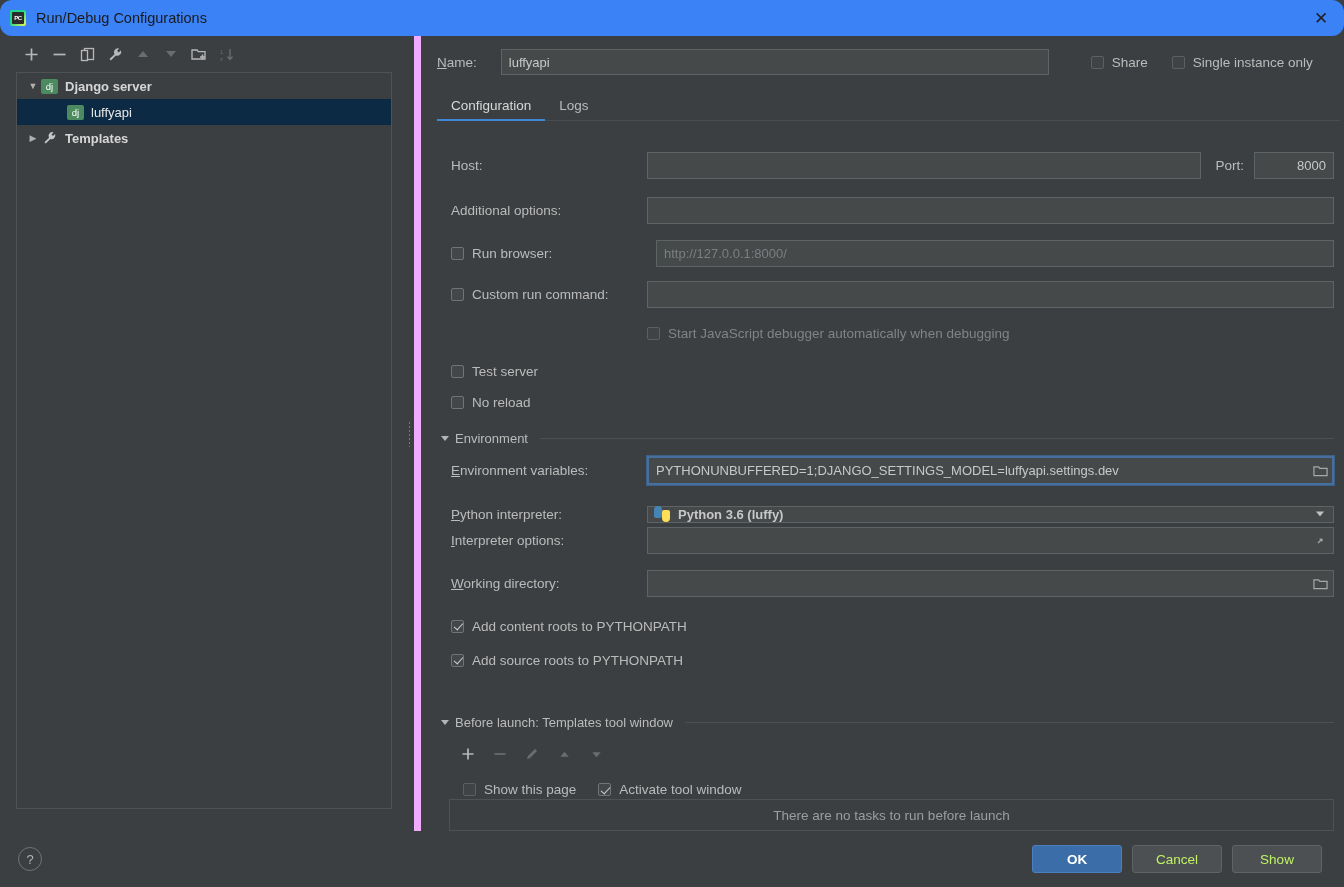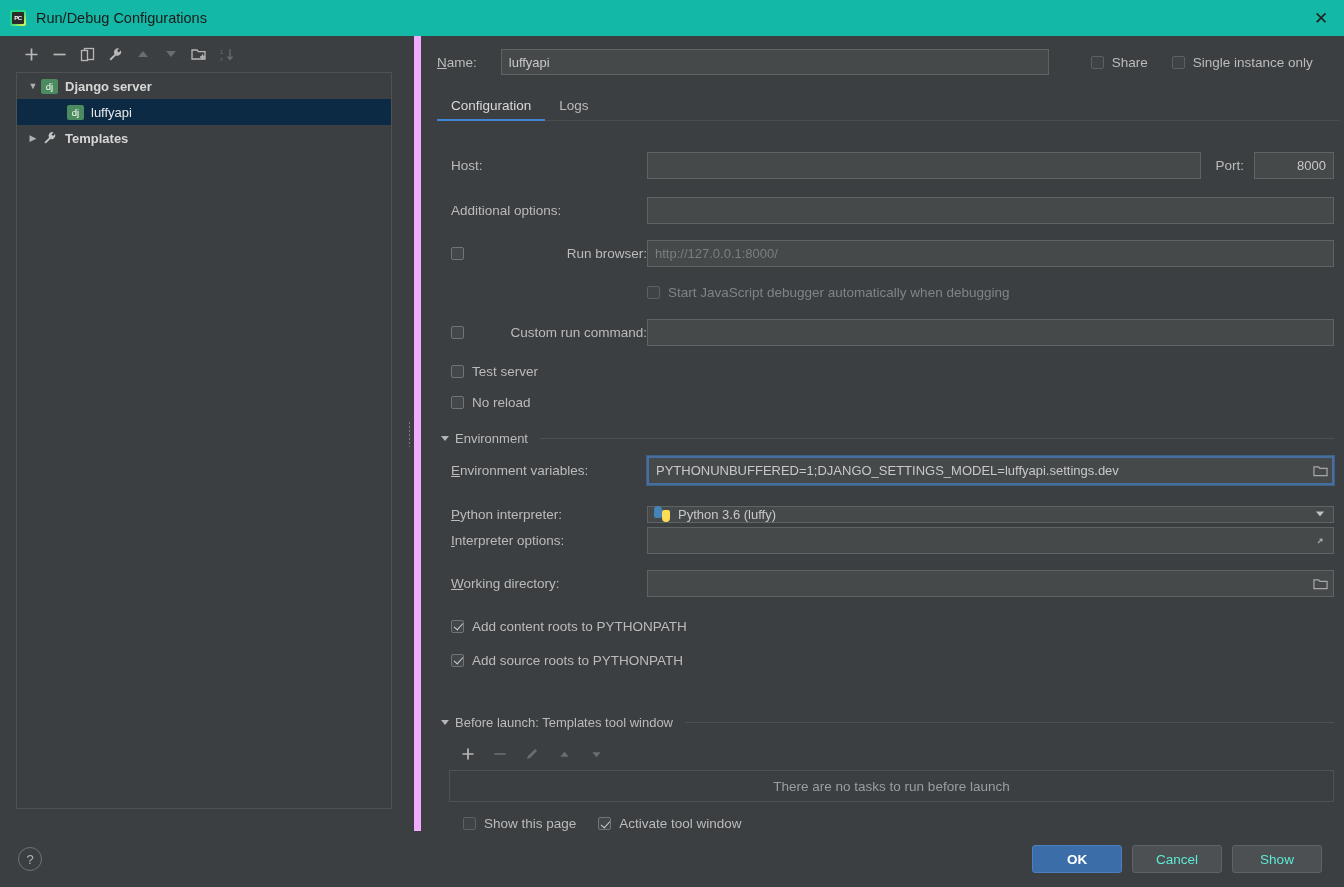--- a/index.html
+++ b/index.html
@@ -10,24 +10,25 @@
     overflow: hidden;
     background: #3c3f41;
     font-family: "Liberation Sans", sans-serif;
     font-size: 13px;
     color: #bbbbbb;
   }
 
   
   #titlebar {
     height: 36px;
-    background: #14b8a6;
+    background: #3b82f6;
     display: flex;
     align-items: center;
     position: relative;
+    border-radius: 12px;
   }
   #titlebar .app-icon {
     width: 16px; height: 16px;
     margin-left: 10px; margin-right: 10px;
     border-radius: 2px;
     background: linear-gradient(135deg, #21d789 0%, #21d789 45%, #fcf84a 100%);
     position: relative;
     flex: none;
   }
   #titlebar .app-icon::after {
@@ -188,35 +189,34 @@
     color: #c8c8c8;
     font-size: 13px;
     padding: 0 7px;
     display: flex;
     align-items: center;
     font-family: "Liberation Sans", sans-serif;
     overflow: hidden;
     white-space: nowrap;
     cursor: text;
   }
-  .txtfield.placeholder { color: #7b7f81; }
+  .txtfield.placeholder { color: #7b7f81; margin-left: 9px; }
   .txtfield.focused {
     border: 2px solid #466e9e;
     outline: 1px solid #3d6185;
   }
 
   #name-input { width: 548px; margin-left: 24px; }
 
   .cb-wrap {
     display: flex;
     align-items: center;
     gap: 8px;
     cursor: pointer;
     user-select: none;
-    justify-content: space-between;
   }
   .cbox {
     width: 13px; height: 13px;
     flex: none;
     border: 1px solid #6f7476;
     background: #43474a;
     border-radius: 2px;
     position: relative;
   }
   .cbox.checked::after {
@@ -300,20 +300,21 @@
     background: #45494a;
     border: 1px solid #5e6364;
     height: 17px;
     display: flex;
     align-items: center;
     padding: 0 6px;
     color: #c8c8c8;
     font-size: 13px;
     cursor: pointer;
     position: relative;
+    font-weight: bold;
   }
   .combo .py-ico {
     width: 16px; height: 16px;
     flex: none;
     margin-right: 8px;
     position: relative;
   }
   .combo .py-ico::before, .combo .py-ico::after {
     content: "";
     position: absolute;
@@ -406,21 +407,21 @@
     margin-left: auto;
     display: flex;
     gap: 10px;
   }
   .dlg-btn {
     min-width: 90px;
     height: 28px;
     border-radius: 3px;
     border: 1px solid #5e6364;
     background: #4c5052;
-    color: #5eead4;
+    color: #bef264;
     font-size: 13.5px;
     display: flex; align-items: center; justify-content: center;
     cursor: pointer;
     font-family: "Liberation Sans", sans-serif;
   }
   .dlg-btn.primary {
     background: #3b6ea8;
     border-color: #4b7fc0;
     color: #ffffff;
     font-weight: bold;
@@ -551,36 +552,36 @@
         <div class="frow" style="margin-top:16px">
           <div class="lbl-col" style="padding-left:0">
             <div class="cb-wrap" style="padding-left:14px">
               <span class="cbox"></span>
               <span class="cb-label">Run browser:</span>
             </div>
           </div>
           <div class="txtfield placeholder grow" style="height:27px">http://127.0.0.1:8000/</div>
         </div>
 
-        <div class="frow" style="margin-top:12px">
-          <div class="lbl-col" style="width:210px"></div>
-          <div class="cb-wrap">
-            <span class="cbox dim"></span>
-            <span class="cb-label dim">Start JavaScript debugger automatically when debugging</span>
-          </div>
-        </div>
-
         <div class="frow" style="margin-top:14px">
           <div class="lbl-col" style="padding-left:0">
             <div class="cb-wrap" style="padding-left:14px">
               <span class="cbox"></span>
               <span class="cb-label">Custom run command:</span>
             </div>
           </div>
           <div class="txtfield grow" style="height:27px"></div>
+        </div>
+
+        <div class="frow" style="margin-top:12px">
+          <div class="lbl-col" style="width:210px"></div>
+          <div class="cb-wrap">
+            <span class="cbox dim"></span>
+            <span class="cb-label dim">Start JavaScript debugger automatically when debugging</span>
+          </div>
         </div>
 
         <div class="frow" style="margin-top:12px">
           <div class="cb-wrap" style="padding-left:14px">
             <span class="cbox"></span>
             <span class="cb-label">Test server</span>
           </div>
         </div>
 
         <div class="frow" style="margin-top:5px">
@@ -684,33 +685,33 @@
                 <path d="M7 4l4.5 5.5h-9z" fill="currentColor"></path>
               </svg>
           </div>
           <div class="tb-btn disabled">
             <svg width="13" height="13" viewBox="0 0 14 14">
                 <path d="M7 10L2.5 4.5h9z" fill="currentColor"></path>
               </svg>
           </div>
         </div>
 
-        <div id="bl-box">
-          <span>There are no tasks to run before launch</span>
-        </div>
-
         <div id="bl-checks">
           <div class="cb-wrap">
             <span class="cbox dim"></span>
             <span class="cb-label">Show this page</span>
           </div>
           <div class="cb-wrap">
             <span class="cbox checked"></span>
             <span class="cb-label">Activate tool window</span>
           </div>
+        </div>
+
+        <div id="bl-box">
+          <span>There are no tasks to run before launch</span>
         </div>
       </div>
 
     </div>
   </div>
 
   <div id="bottom-bar">
     <div id="help-btn">?</div>
     <div id="btn-group">
       <div class="dlg-btn primary">OK</div>

